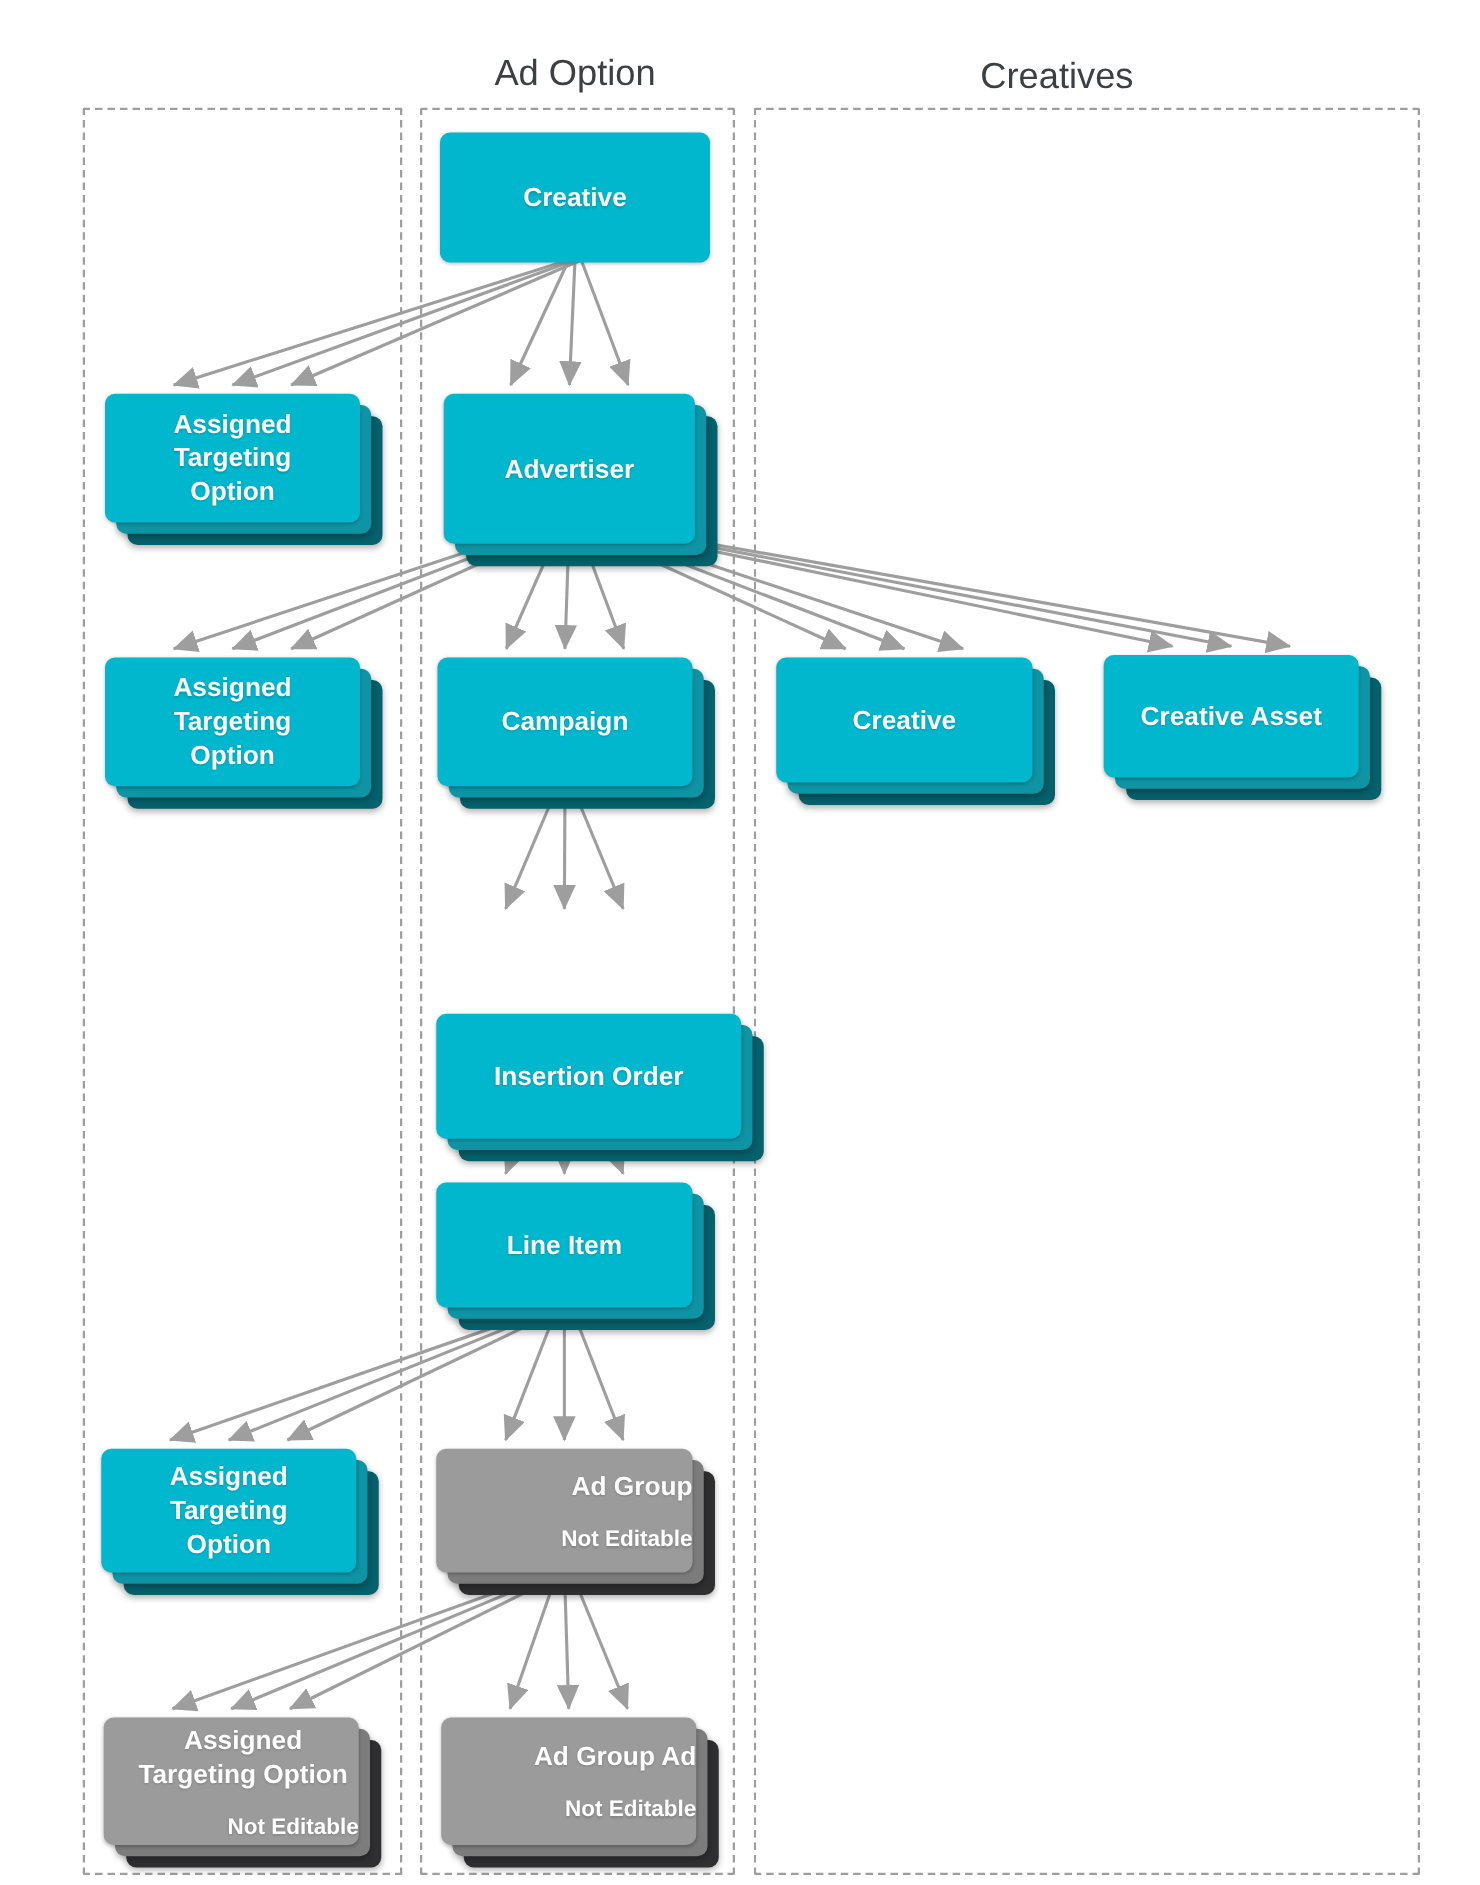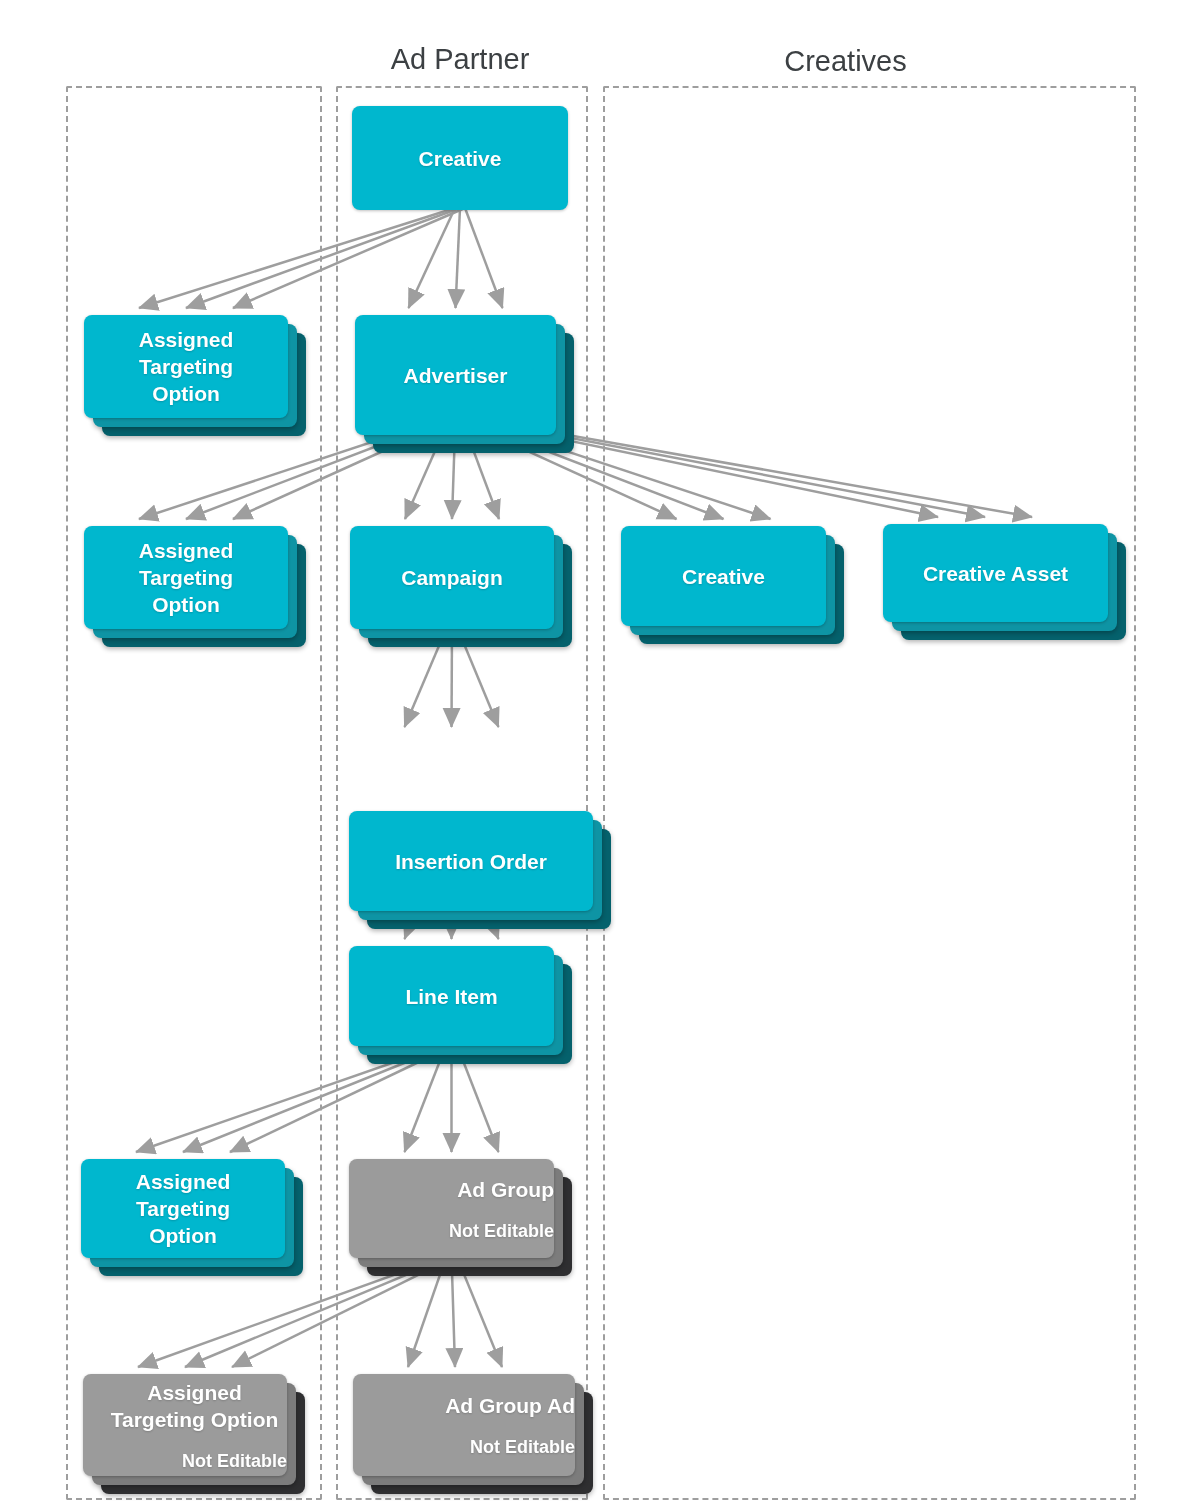--- a/index.html
+++ b/index.html
@@ -72,34 +72,34 @@
   .node.narrow .label{max-width:130px;}
   .node.medium .label{max-width:185px;}
 
   
   #node-partner        {left:352px;top:106px; width:216px;height:104px;}
   #node-ato-partner    {left:84px; top:315px; width:204px;height:103px;}
   #node-advertiser     {left:355px;top:315px; width:201px;height:120px;}
   #node-ato-advertiser {left:84px; top:526px; width:204px;height:103px;}
   #node-campaign       {left:350px;top:526px; width:204px;height:103px;}
   #node-creative       {left:621px;top:526px; width:205px;height:100px;}
-  #node-creative-asset {left:883px;top:524px; width:204px;height:98px;padding-left:21px;}
+  #node-creative-asset {left:883px;top:524px; width:204px;height:98px;}
   #node-insertion-order{left:349px;top:766px; width:244px;height:100px;margin-top:45px;}
   #node-line-item      {left:349px;top:946px; width:205px;height:100px;}
   #node-ato-line-item  {left:81px; top:1159px;width:204px;height:99px;}
   #node-ad-group       {left:349px;top:1159px;width:205px;height:99px;}
   #node-ato-ad-group   {left:83px; top:1374px;width:204px;height:102px;}
-  #node-ad-group-ad    {left:353px;top:1374px;width:204px;height:102px;padding-left:18px;}
+  #node-ad-group-ad    {left:353px;top:1374px;width:204px;height:102px;}
 </style>
 </head>
 <body>
 
 <div id="canvas">
 
-  <div class="col-title" id="title-ad-serving">Ad Partner</div>
+  <div class="col-title" id="title-ad-serving">Ad Option</div>
   <div class="col-title" id="title-creatives">Creatives</div>
 
   <div class="col" id="col-assigned-targeting"></div>
   <div class="col" id="col-ad-serving"></div>
   <div class="col" id="col-creatives"></div>
 
   <svg id="edges" width="1184" height="1508">
     <defs>
       <marker id="ah" markerUnits="userSpaceOnUse" markerWidth="22" markerHeight="19" refX="19" refY="9" orient="auto">
         <path d="M0,0 L20,9 L0,18 Z" style="fill:var(--arrow,#9e9e9e)"></path>

